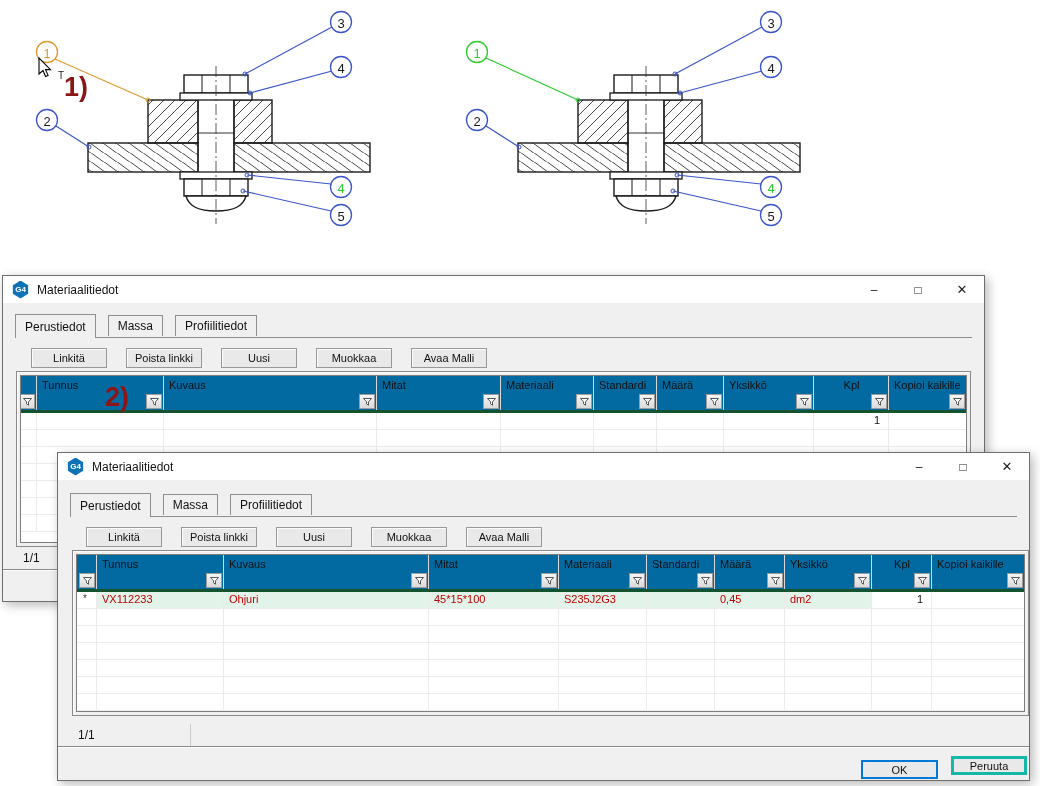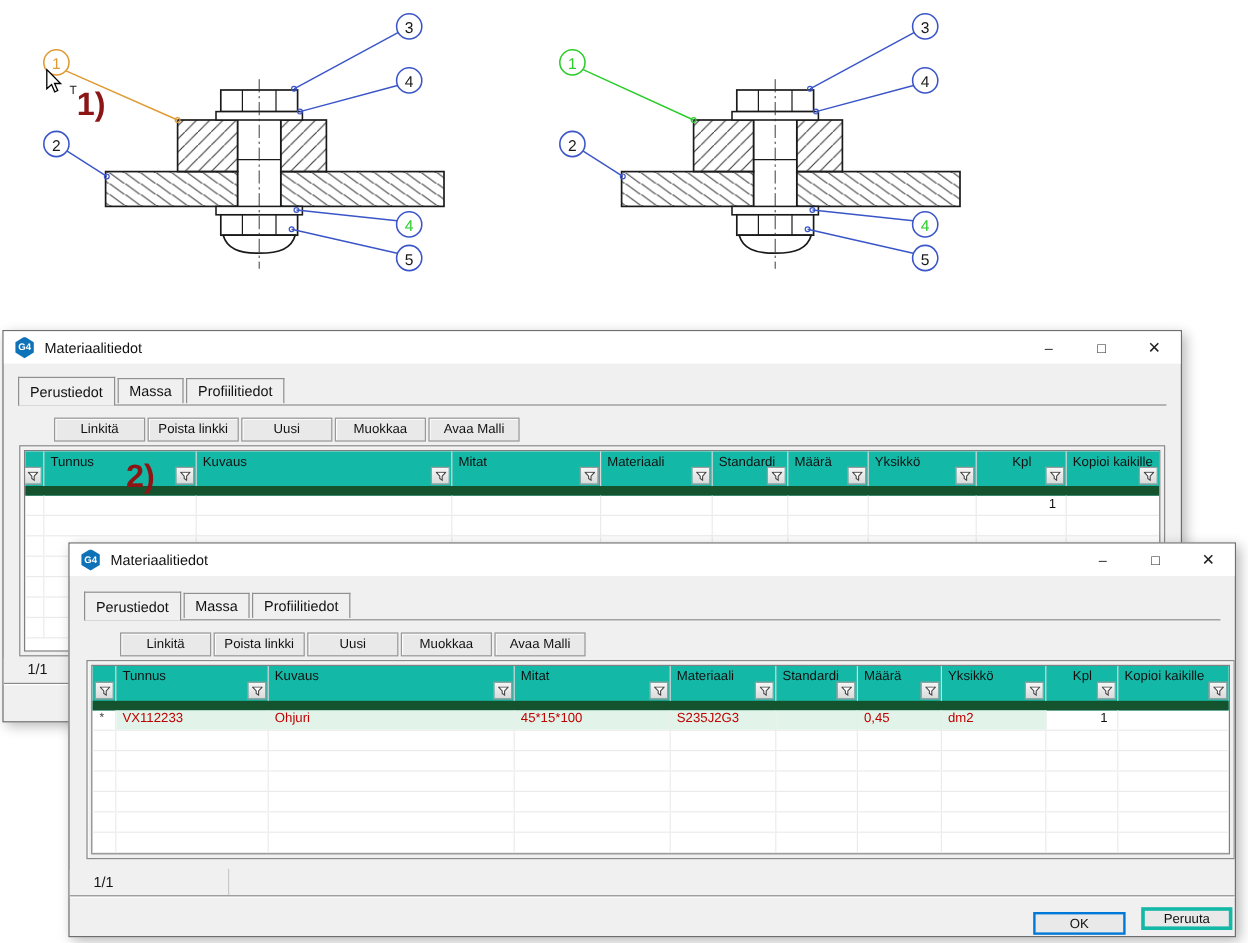--- a/index.html
+++ b/index.html
@@ -16,30 +16,30 @@
   .title-text{margin-left:8px;font-size:12px}
   .win-controls{margin-left:auto;display:flex;height:100%}
   .win-btn{width:44px;display:flex;align-items:center;justify-content:center;font-size:12px;color:#222}
   .win-btn.close{font-size:13px}
 
   .tabstrip{position:absolute;left:12px;right:12px;height:23px;display:flex;align-items:center;
             border-bottom:1px solid #8f8f8f}
   .tab{font-size:12px;border:1px solid #8f8f8f;border-bottom:none;background:#f0f0f0;
        padding:3px 9px;position:relative;white-space:nowrap}
   .tab.active{margin-bottom:-1px;padding-top:5px;padding-bottom:4px;z-index:2}
-  .tab+.tab{margin-left:2px}
-
-  .toolbar{position:absolute;left:42px;display:flex;gap:2px}
+  .tab+.tab{margin-left:12px}
+
+  .toolbar{position:absolute;left:28px;display:flex;gap:19px}
   .tbtn{width:74px;height:18px;background:#e9e9e9;border:1px solid #989898;
         box-shadow:inset 1px 1px 0 #fcfcfc;font-size:11px;display:flex;align-items:center;justify-content:center}
 
   .table-frame{position:absolute;border:1px solid #8a8a8a;background:#f0f0f0;padding:3px;
                box-sizing:border-box;box-shadow:inset 1px 1px 0 rgba(255,255,255,.7)}
   .grid{background:#fff;border:1px solid #7f7f7f;height:100%;box-sizing:border-box;overflow:hidden}
-  .thead{display:flex;height:37px;border-bottom:8px solid #14532d;background:#14b8a6;box-sizing:border-box}
+  .thead{display:flex;height:37px;border-bottom:3px solid #14532d;background:#0369a1;box-sizing:border-box}
   .th{position:relative;box-sizing:border-box;border-right:1px solid #d8d8d8;font-size:11px}
   .th .lbl{padding:3px 4px 0 5px;white-space:nowrap;overflow:hidden}
   .th.right .lbl{text-align:center}
   .filter-btn{position:absolute;right:1px;bottom:1px;width:16px;height:15px;
               background:linear-gradient(#f6f6f6,#dadada);border:1px solid #9c9c9c;
               display:flex;align-items:center;justify-content:center;box-sizing:border-box}
   .trow{display:flex;height:17px;border-bottom:1px solid #ebebeb;font-size:11px;box-sizing:border-box}
   .td{box-sizing:border-box;border-right:1px solid #ebebeb;padding:1px 4px 0 5px;
       white-space:nowrap;overflow:hidden}
   .td.right{text-align:right;padding-right:8px}

